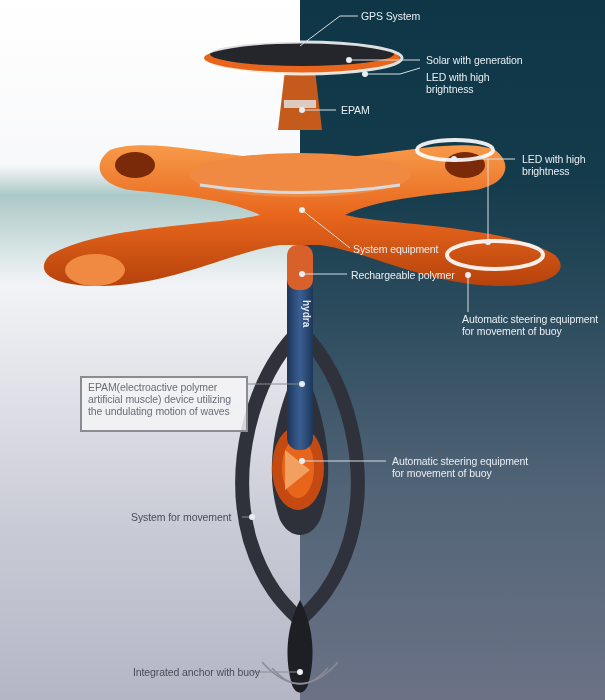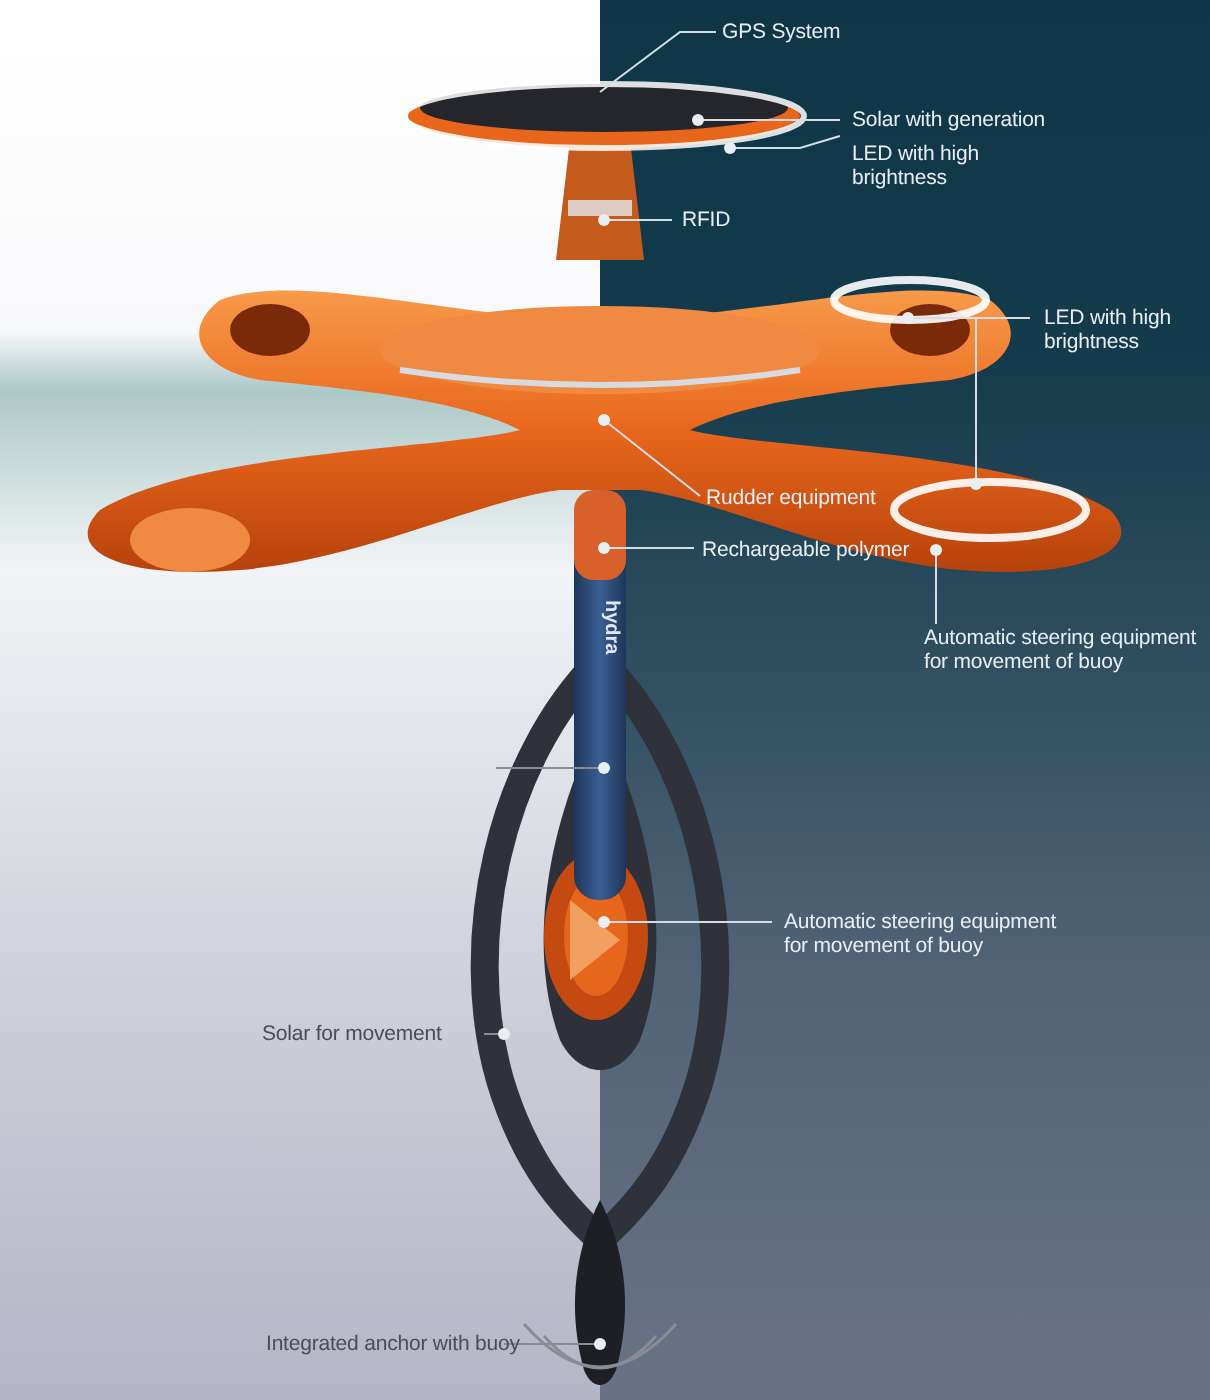--- a/index.html
+++ b/index.html
@@ -120,26 +120,29 @@
         <circle cx="300" cy="672" r="3"></circle>
     </g>
 
     <text x="303" y="300" transform="rotate(90 303 300)" fill="#dfe7f2" font-family="Liberation Sans, sans-serif" font-size="10" font-weight="bold">hydra</text>
   </svg>
 
   <div class="label light" style="left:361px;top:10px;">GPS System</div>
   <div class="label light" style="left:426px;top:54px;">Solar with generation</div>
   <div class="label light" style="left:426px;top:71px;">LED with high</div>
   <div class="label light" style="left:426px;top:83px;">brightness</div>
-  <div class="label light" style="left:341px;top:104px;">RFID</div>
+  <div class="label light" style="left:341px;top:104px;">EPAM</div>
   <div class="label light" style="left:522px;top:153px;">LED with high</div>
   <div class="label light" style="left:522px;top:165px;">brightness</div>
-  <div class="label light" style="left:353px;top:243px;">Rudder equipment</div>
+  <div class="label light" style="left:353px;top:243px;">System equipment</div>
   <div class="label light" style="left:351px;top:269px;">Rechargeable polymer</div>
   <div class="label light" style="left:462px;top:313px;">Automatic steering equipment</div>
   <div class="label light" style="left:462px;top:325px;">for movement of buoy</div>
 
+  <div class="epam-box">
+    <div class="label">EPAM(electroactive polymer artificial muscle) device utilizing the undulating motion of waves</div>
+  </div>
 
   <div class="label light" style="left:392px;top:455px;">Automatic steering equipment</div>
   <div class="label light" style="left:392px;top:467px;">for movement of buoy</div>
-  <div class="label dark" style="left:131px;top:511px;">Solar for movement</div>
+  <div class="label dark" style="left:131px;top:511px;">System for movement</div>
   <div class="label dark" style="left:133px;top:666px;">Integrated anchor with buoy</div>
 </div>
 
 </body></html>

